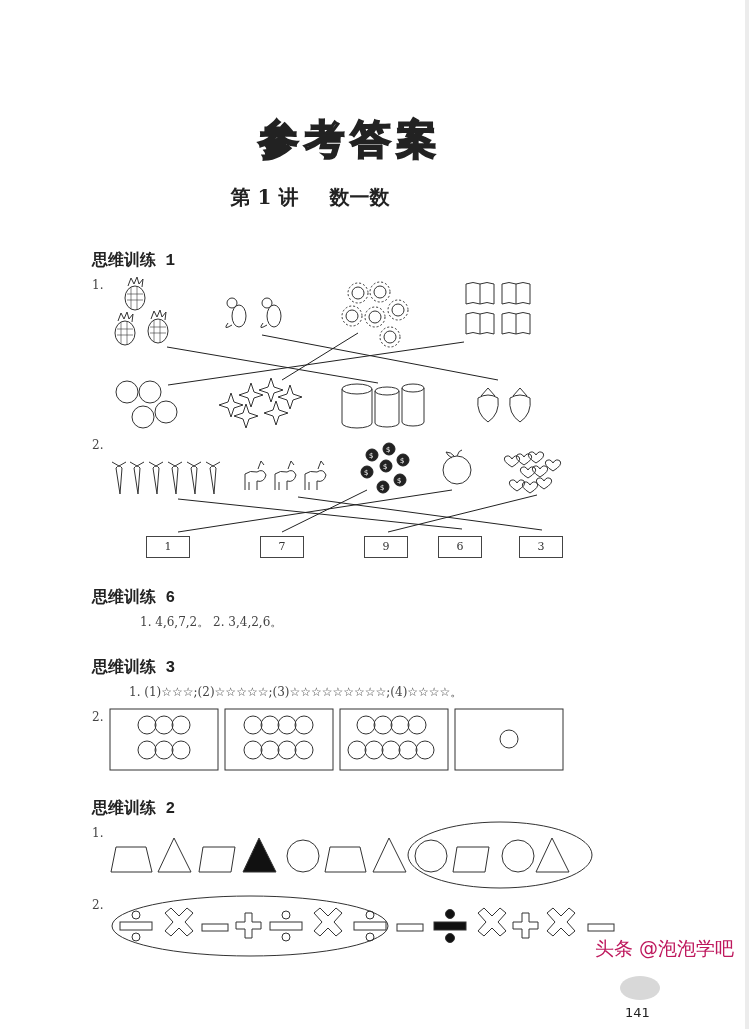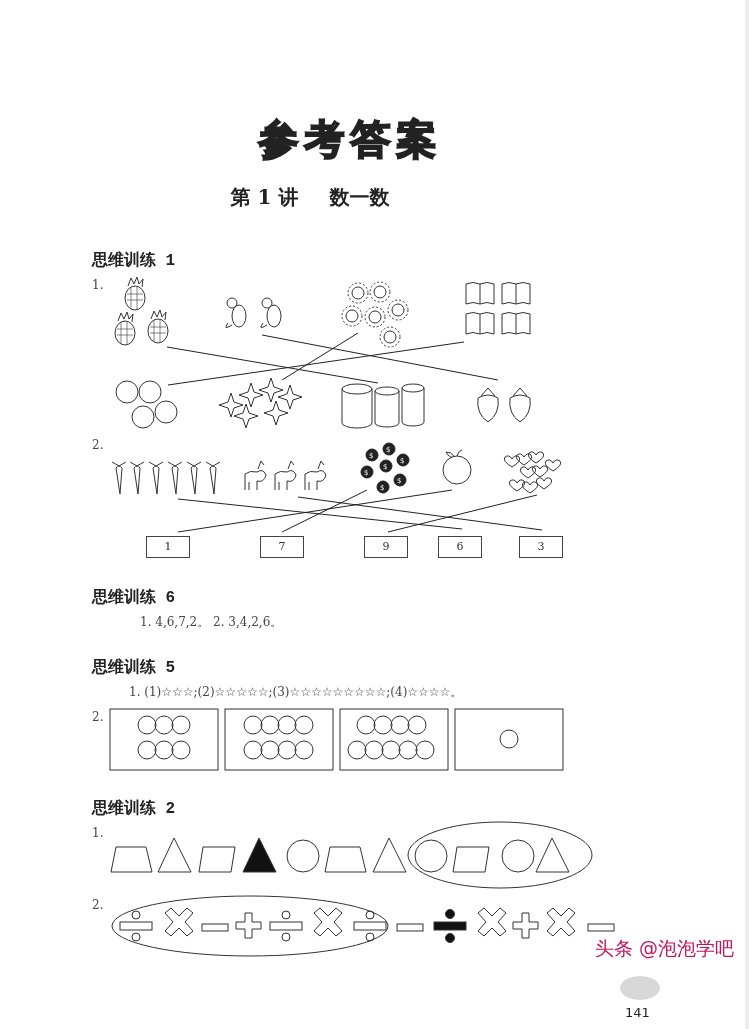--- a/index.html
+++ b/index.html
@@ -312,21 +312,21 @@
 
 <div class="numbox" style="left:146px;top:536px">1</div>
 <div class="numbox" style="left:260px;top:536px">7</div>
 <div class="numbox" style="left:364px;top:536px">9</div>
 <div class="numbox" style="left:438px;top:536px">6</div>
 <div class="numbox" style="left:519px;top:536px">3</div>
 
 <div class="sec-head" style="top:587px">思维训练 6</div>
 <div class="answer-line" style="left:92px;top:614px">1. 4,6,7,2。  2. 3,4,2,6。</div>
 
-<div class="sec-head" style="top:657px">思维训练 5</div>
+<div class="sec-head" style="top:657px">思维训练 3</div>
 <div class="answer-line" style="left:81px;top:684px">
   <span>1.</span>
   <span>(1)</span><span>☆☆☆</span><span>;</span><span>(2)</span><span>☆☆☆☆☆</span><span>;</span><span>(3)</span><span>☆☆☆☆☆☆☆☆☆</span><span>;</span><span>(4)</span><span>☆☆☆☆</span><span>。</span>
 </div>
 <div class="qnum" style="left:92px;top:710px">2.</div>
 
 <div class="sec-head" style="top:798px">思维训练 2</div>
 <div class="qnum" style="left:92px;top:826px">1.</div>
 <div class="qnum" style="left:92px;top:898px">2.</div>
 

